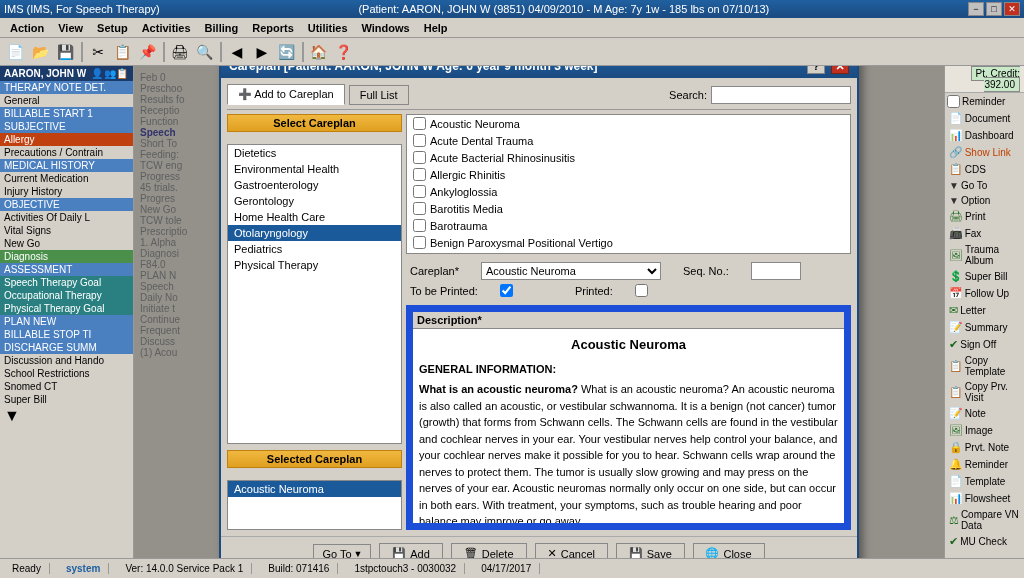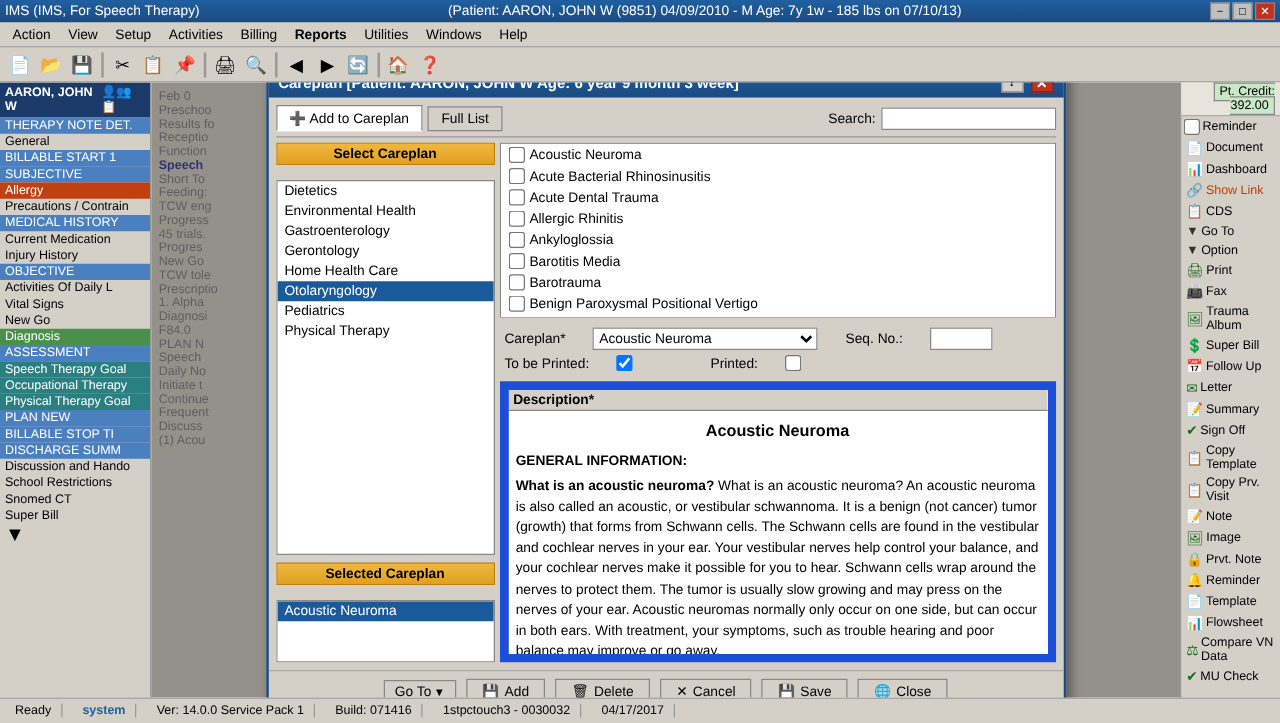--- a/index.html
+++ b/index.html
@@ -5,32 +5,32 @@
     * { box-sizing: border-box; margin: 0; padding: 0; }
     body { font-family: 'Segoe UI', Tahoma, Arial, sans-serif; font-size: 11px; background: #d4d0c8; overflow: hidden; width: 1024px; height: 578px; }
 
     
     #title-bar { background: linear-gradient(to bottom, #2060a0, #1a4a80); color: white; height: 18px; display: flex; align-items: center; justify-content: space-between; padding: 0 4px; font-size: 11px; }
     #title-bar .win-controls { display: flex; gap: 2px; }
     #title-bar .win-btn { width: 16px; height: 14px; background: #c0c0c0; border: 1px solid #888; font-size: 9px; display: flex; align-items: center; justify-content: center; cursor: pointer; color: #000; }
 
     
     #menu-bar { background: #d4d0c8; height: 20px; display: flex; align-items: center; border-bottom: 1px solid #999; padding: 0 4px; gap: 2px; }
-    .menu-item { padding: 2px 6px; font-size: 11px; cursor: pointer; color: #000; }
+    .menu-item { padding: 2px 6px; font-size: 11px; cursor: pointer; color: #000; font-weight: bold; }
 
     
     #toolbar { background: #d4d0c8; height: 28px; border-bottom: 1px solid #999; display: flex; align-items: center; padding: 2px 4px; gap: 1px; }
     .toolbar-btn { width: 24px; height: 22px; background: #d4d0c8; border: 1px solid transparent; cursor: pointer; display: flex; align-items: center; justify-content: center; font-size: 14px; }
     .toolbar-sep { width: 2px; height: 20px; background: #999; margin: 0 2px; }
 
     
     #main { display: flex; height: calc(578px - 66px - 20px); }
 
     
-    #sidebar { width: 121px; background: #d4d0c8; border-right: 1px solid #999; overflow-y: auto; font-size: 10px; }
+    #sidebar { width: 134px; background: #d4d0c8; border-right: 1px solid #999; overflow-y: auto; font-size: 10px; }
     #patient-header { background: #1a3a6a; color: white; padding: 2px 4px; font-weight: bold; font-size: 10px; display: flex; align-items: center; justify-content: space-between; }
     .sidebar-item { padding: 1px 4px; cursor: pointer; color: #000; }
     .sidebar-item.blue-bg { background: #4a7fc0; color: white; }
     .sidebar-item.green-bg { background: #4a904a; color: white; }
     .sidebar-item.teal-bg { background: #2a8080; color: white; }
     .sidebar-item.orange-bg { background: #c04010; color: white; }
 
     
     #content { flex: 1; background: #d4d0c8; position: relative; overflow: hidden; }
 
@@ -280,25 +280,25 @@
 
             <div class="right-panels">
 
               <div class="careplan-list list-scroll" style="height:140px;">
                 <div class="careplan-list-item">
                   <input type="checkbox" style="">
                   <span>Acoustic Neuroma</span>
                 </div>
                 <div class="careplan-list-item">
                   <input type="checkbox" style="">
+                  <span>Acute Dental Trauma</span>
+                </div>
+                <div class="careplan-list-item">
+                  <input type="checkbox" style="">
                   <span>Acute Bacterial Rhinosinusitis</span>
-                </div>
-                <div class="careplan-list-item">
-                  <input type="checkbox" style="">
-                  <span>Acute Dental Trauma</span>
                 </div>
                 <div class="careplan-list-item">
                   <input type="checkbox" style="">
                   <span>Allergic Rhinitis</span>
                 </div>
                 <div class="careplan-list-item">
                   <input type="checkbox" style="">
                   <span>Ankyloglossia</span>
                 </div>
                 <div class="careplan-list-item">

